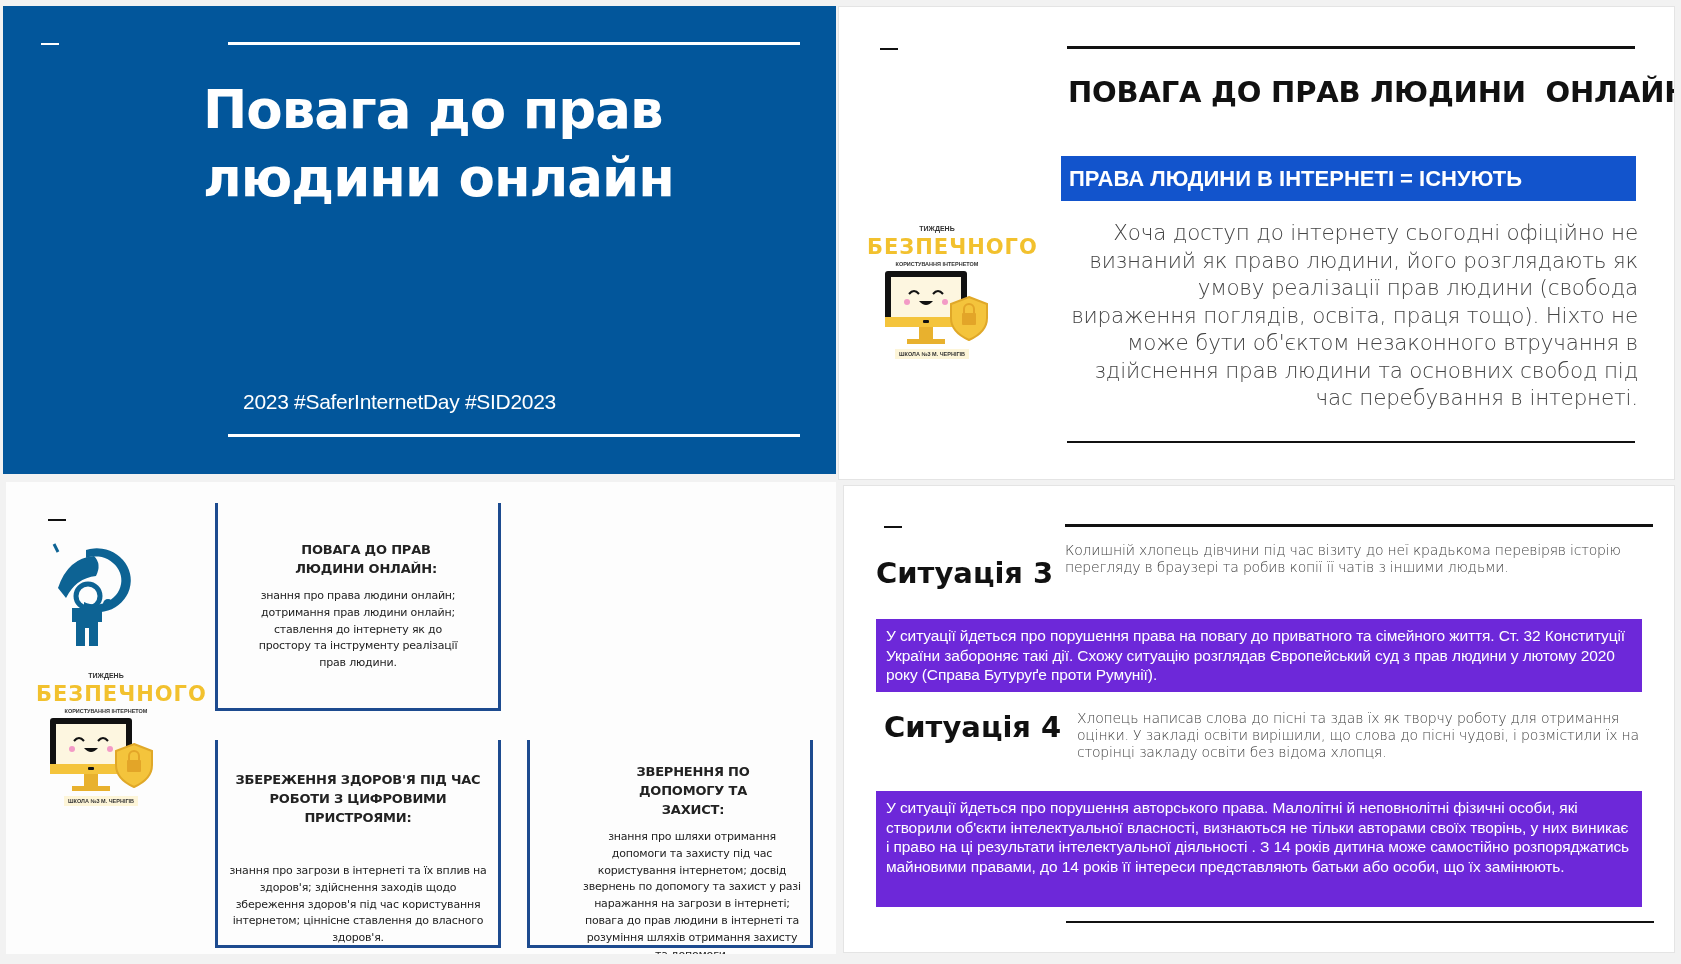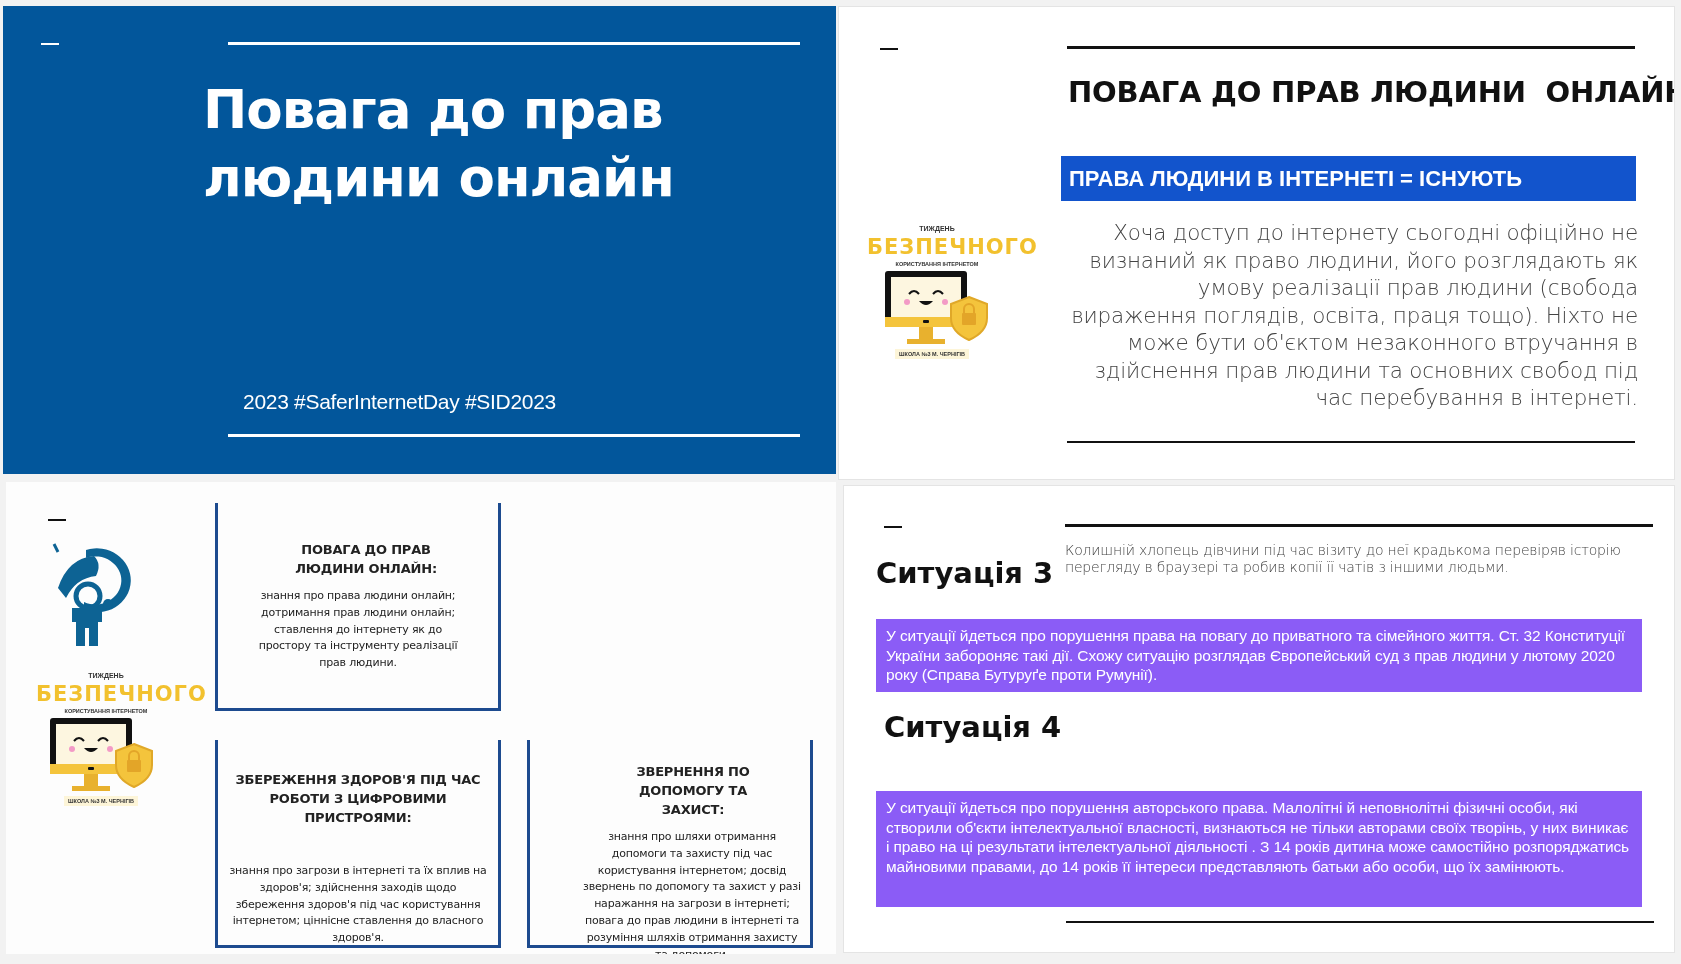--- a/index.html
+++ b/index.html
@@ -47,21 +47,21 @@
       text-align: center; color: #222; font-family: "DejaVu Sans", sans-serif; }
     .card h3 { font-size: 13px; font-weight: bold; line-height: 19px; margin-bottom: 10px; letter-spacing: -0.2px; }
     .card p { font-size: 11px; line-height: 16.8px; letter-spacing: -0.2px; }
 
     
     #slide4 { left: 843px; top: 485px; width: 832px; height: 468px; border: 1px solid #e4e4e4; }
     #slide4 .dash { background: #111; left: 40px; top: 40px; }
     #slide4 .hline { background: #111; }
     .sit-title { position: absolute; font-family: "DejaVu Sans", sans-serif; font-weight: bold; font-size: 29px; color: #111; }
     .sit-text { position: absolute; font-family: "DejaVu Sans", sans-serif; font-size: 14px; line-height: 17px; color: #444; font-weight: 300; letter-spacing: -0.2px; }
-    .cyan-box { position: absolute; left: 32px; width: 766px; background: #8b5cf6; color: #fff;
+    .cyan-box { position: absolute; left: 32px; width: 766px; background: #6d28d9; color: #fff;
       font-family: "Liberation Sans", sans-serif; font-size: 15.5px; line-height: 19.5px; padding: 7px 10px; letter-spacing: -0.1px; }
   </style>
 </head>
 <body>
 
 <div class="slide" id="slide1">
   <div class="dash"></div>
   <div class="hline" style="top:36px;"></div>
   <div id="s1-title">Повага до прав людини онлайн</div>
   <div id="s1-tag">2023 #SaferInternetDay #SID2023</div>
@@ -151,16 +151,17 @@
 
 <div class="slide" id="slide4">
   <div class="dash"></div>
   <div class="hline" style="left:221px; top:38px; width:588px;"></div>
 
   <div class="sit-title" style="left:32px; top:70px;">Ситуація 3</div>
   <div class="sit-text" style="left:221px; top:56px; width:600px;">Колишній хлопець дівчини під час візиту до неї крадькома перевіряв історію перегляду в браузері та робив копії її чатів з іншими людьми.</div>
   <div class="cyan-box" style="top:133px; height:73px;">У ситуації йдеться про порушення права на повагу до приватного та сімейного життя. Ст. 32 Конституції України забороняє такі дії. Схожу ситуацію розглядав Європейський суд з прав людини у лютому 2020 року (Справа Бутуруґе проти Румунії).</div>
 
   <div class="sit-title" style="left:40px; top:224px;">Ситуація 4</div>
+  <div class="sit-text" style="left:233px; top:224px; width:590px;">Хлопець написав слова до пісні та здав їх як творчу роботу для отримання оцінки. У закладі освіти вирішили, що слова до пісні чудові, і розмістили їх на сторінці закладу освіти без відома хлопця.</div>
   <div class="cyan-box" style="top:305px; height:116px;">У ситуації йдеться про порушення авторського права. Малолітні й неповнолітні фізичні особи, які створили об'єкти інтелектуальної власності, визнаються не тільки авторами своїх творінь, у них виникає і право на ці результати інтелектуальної діяльності . З 14 років дитина може самостійно розпоряджатись майновими правами, до 14 років її інтереси представляють батьки або особи, що їх замінюють.</div>
 
   <div class="hline" style="left:222px; top:435px; width:588px; height:2px;"></div>
 </div>
 
 </body></html>

